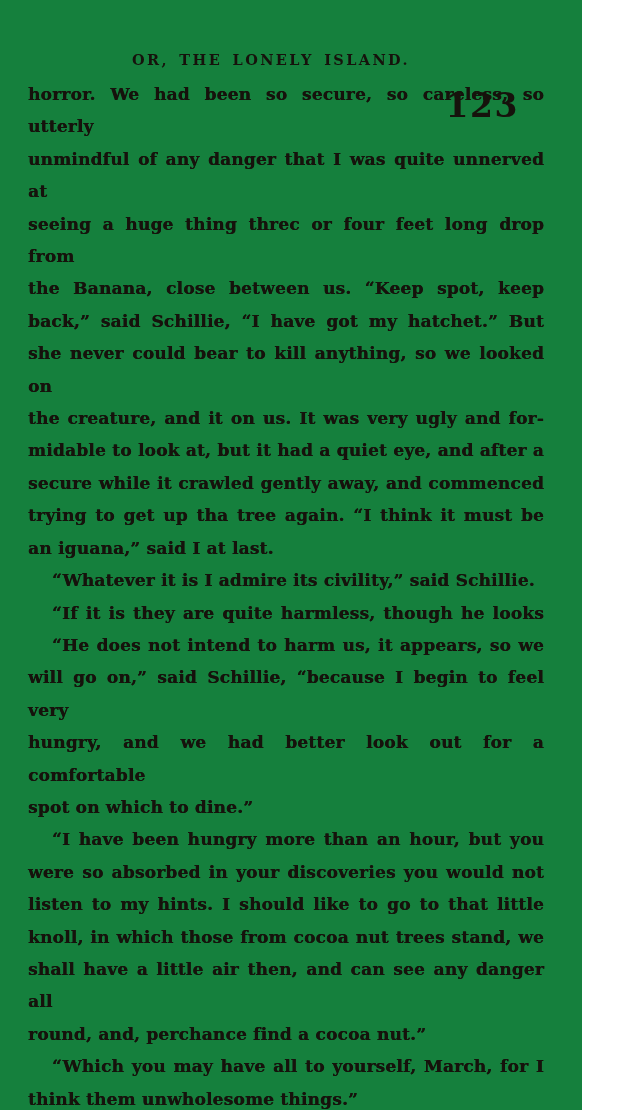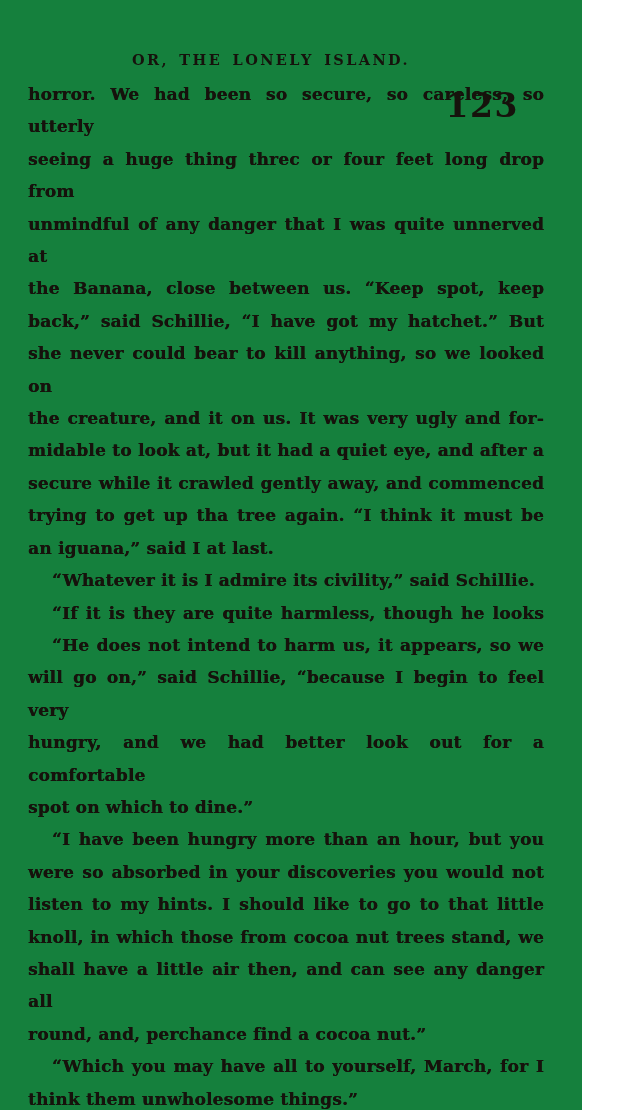--- a/index.html
+++ b/index.html
@@ -62,22 +62,22 @@
 
 <div class="page">
   <div class="running-header">
     <div class="header-title">OR, THE LONELY ISLAND.</div>
     <div class="page-number">123</div>
   </div>
 
   <div class="page-body">
 
   <div class="line j">horror.  We had been so secure, so careless, so utterly</div>
+      <div class="line j">unmindful of any danger that I was quite unnerved at</div>
       <div class="line j">seeing a huge thing threc or four feet long drop from</div>
-      <div class="line j">unmindful of any danger that I was quite unnerved at</div>
       <div class="line j">the Banana, close between us.  “Keep spot, keep</div>
       <div class="line j">back,” said Schillie, “I have got my hatchet.”  But</div>
       <div class="line j">she never could bear to kill anything, so we looked on</div>
       <div class="line j">the creature, and it on us.  It was very ugly and for-</div>
       <div class="line j">midable to look at, but it had a quiet eye, and after a</div>
       <div class="line j">secure while it crawled gently away, and commenced</div>
       <div class="line j">trying to get up tha tree again.  “I think it must be</div>
       <div class="line">an iguana,” said I at last.</div>
       <div class="line in">“Whatever it is I admire its civility,” said Schillie.</div>
       <div class="line j in">“If it is they are quite harmless, though he looks</div>

